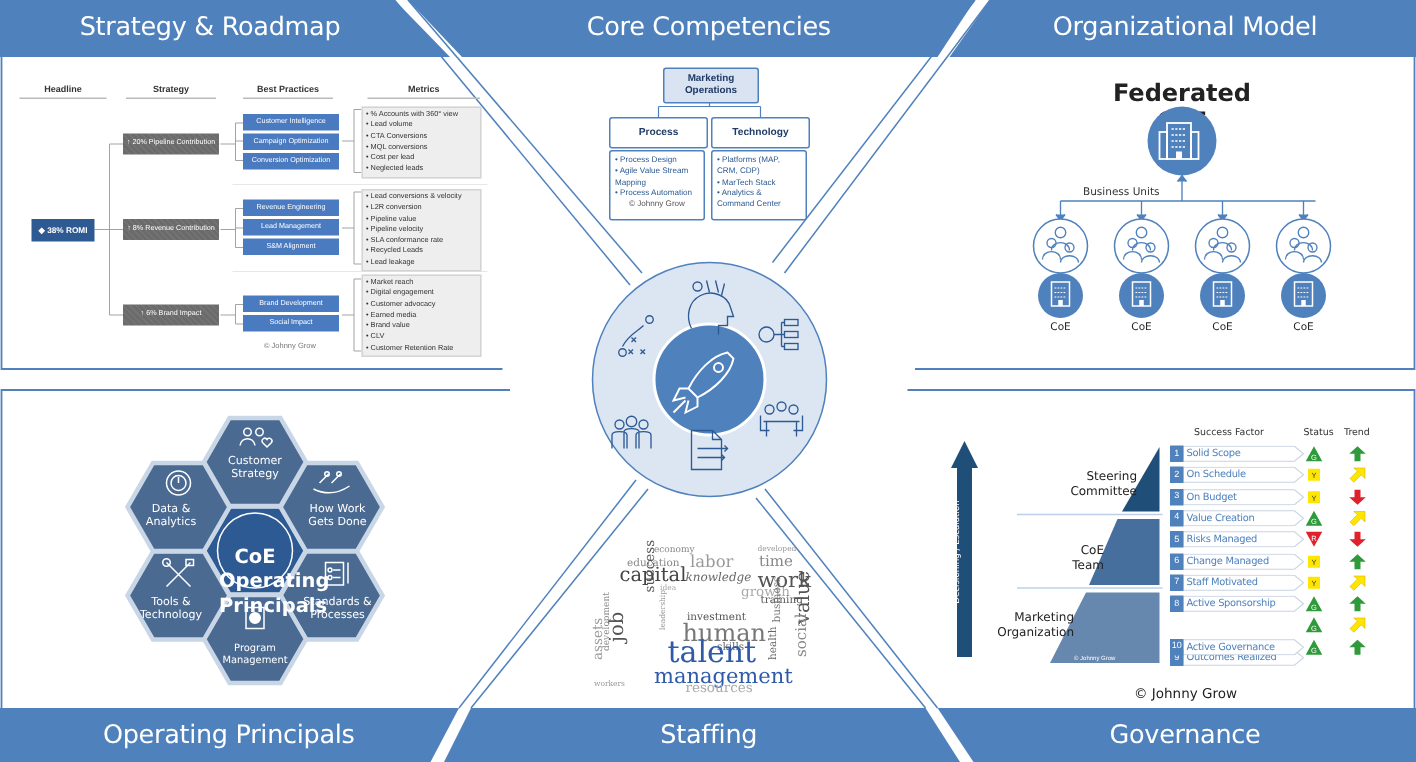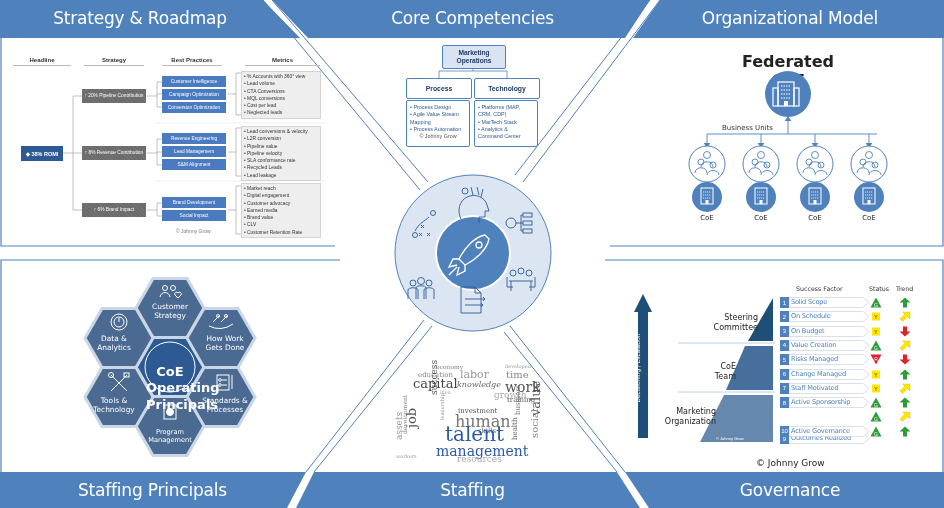--- a/index.html
+++ b/index.html
@@ -70,21 +70,21 @@
     <line x1="617" y1="472" x2="504" y2="332"></line>
   </g>
 
   <circle cx="473" cy="253" r="78" fill="#dce6f2" stroke="#4f81bd" stroke-width="1"></circle>
   <circle cx="473" cy="253" r="37" fill="#4f81bd" stroke="#ffffff" stroke-width="2"></circle>
 </svg>
 
 <div class="hdr-title" style="left:30px;top:8px;width:220px;">Strategy &amp; Roadmap</div>
 <div class="hdr-title" style="left:360px;top:8px;width:225px;">Core Competencies</div>
 <div class="hdr-title" style="left:680px;top:8px;width:220px;">Organizational Model</div>
-<div class="hdr-title" style="left:40px;top:480px;width:225px;">Staffing Principals</div>
+<div class="hdr-title" style="left:40px;top:480px;width:225px;">Operating Principals</div>
 <div class="hdr-title" style="left:380px;top:480px;width:185px;">Staffing</div>
 <div class="hdr-title" style="left:680px;top:480px;width:220px;">Governance</div>
 
 <svg class="abs" style="left:395px;top:175px;" width="156" height="156" viewBox="0 0 156 156">
   <g fill="none" stroke="#ffffff" stroke-width="1.3">
     <path d="M90,60 C80,62 70,72 64,84 L70,90 C82,84 92,74 94,64 Z"></path>
     <circle cx="84" cy="70" r="3"></circle>
     <path d="M64,84 L58,84 L54,92 L62,90"></path>
     <path d="M70,90 L70,96 L62,100 L64,92"></path>
     <path d="M62,92 L54,100"></path>

